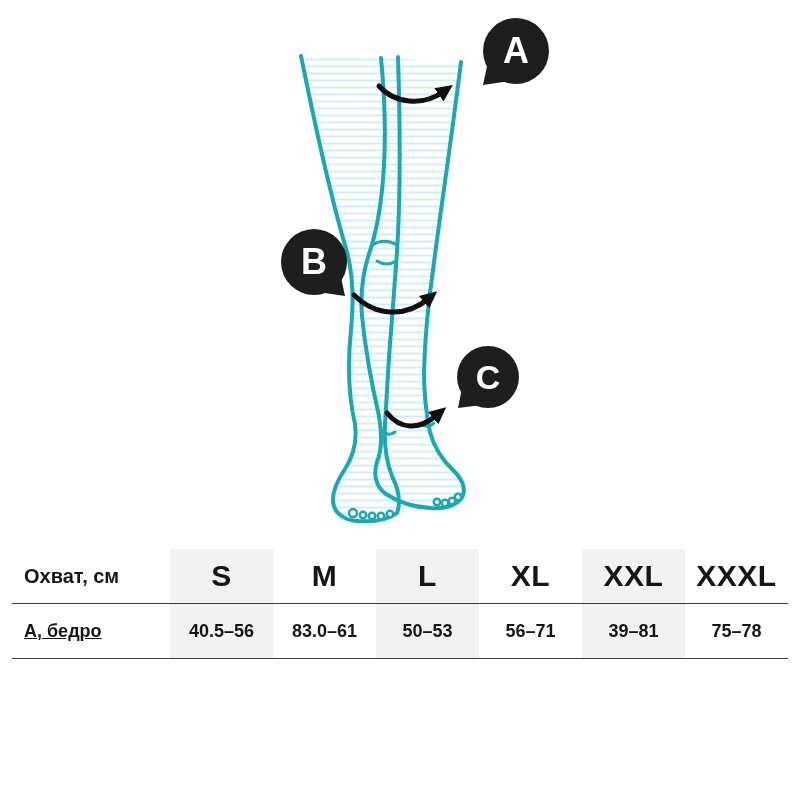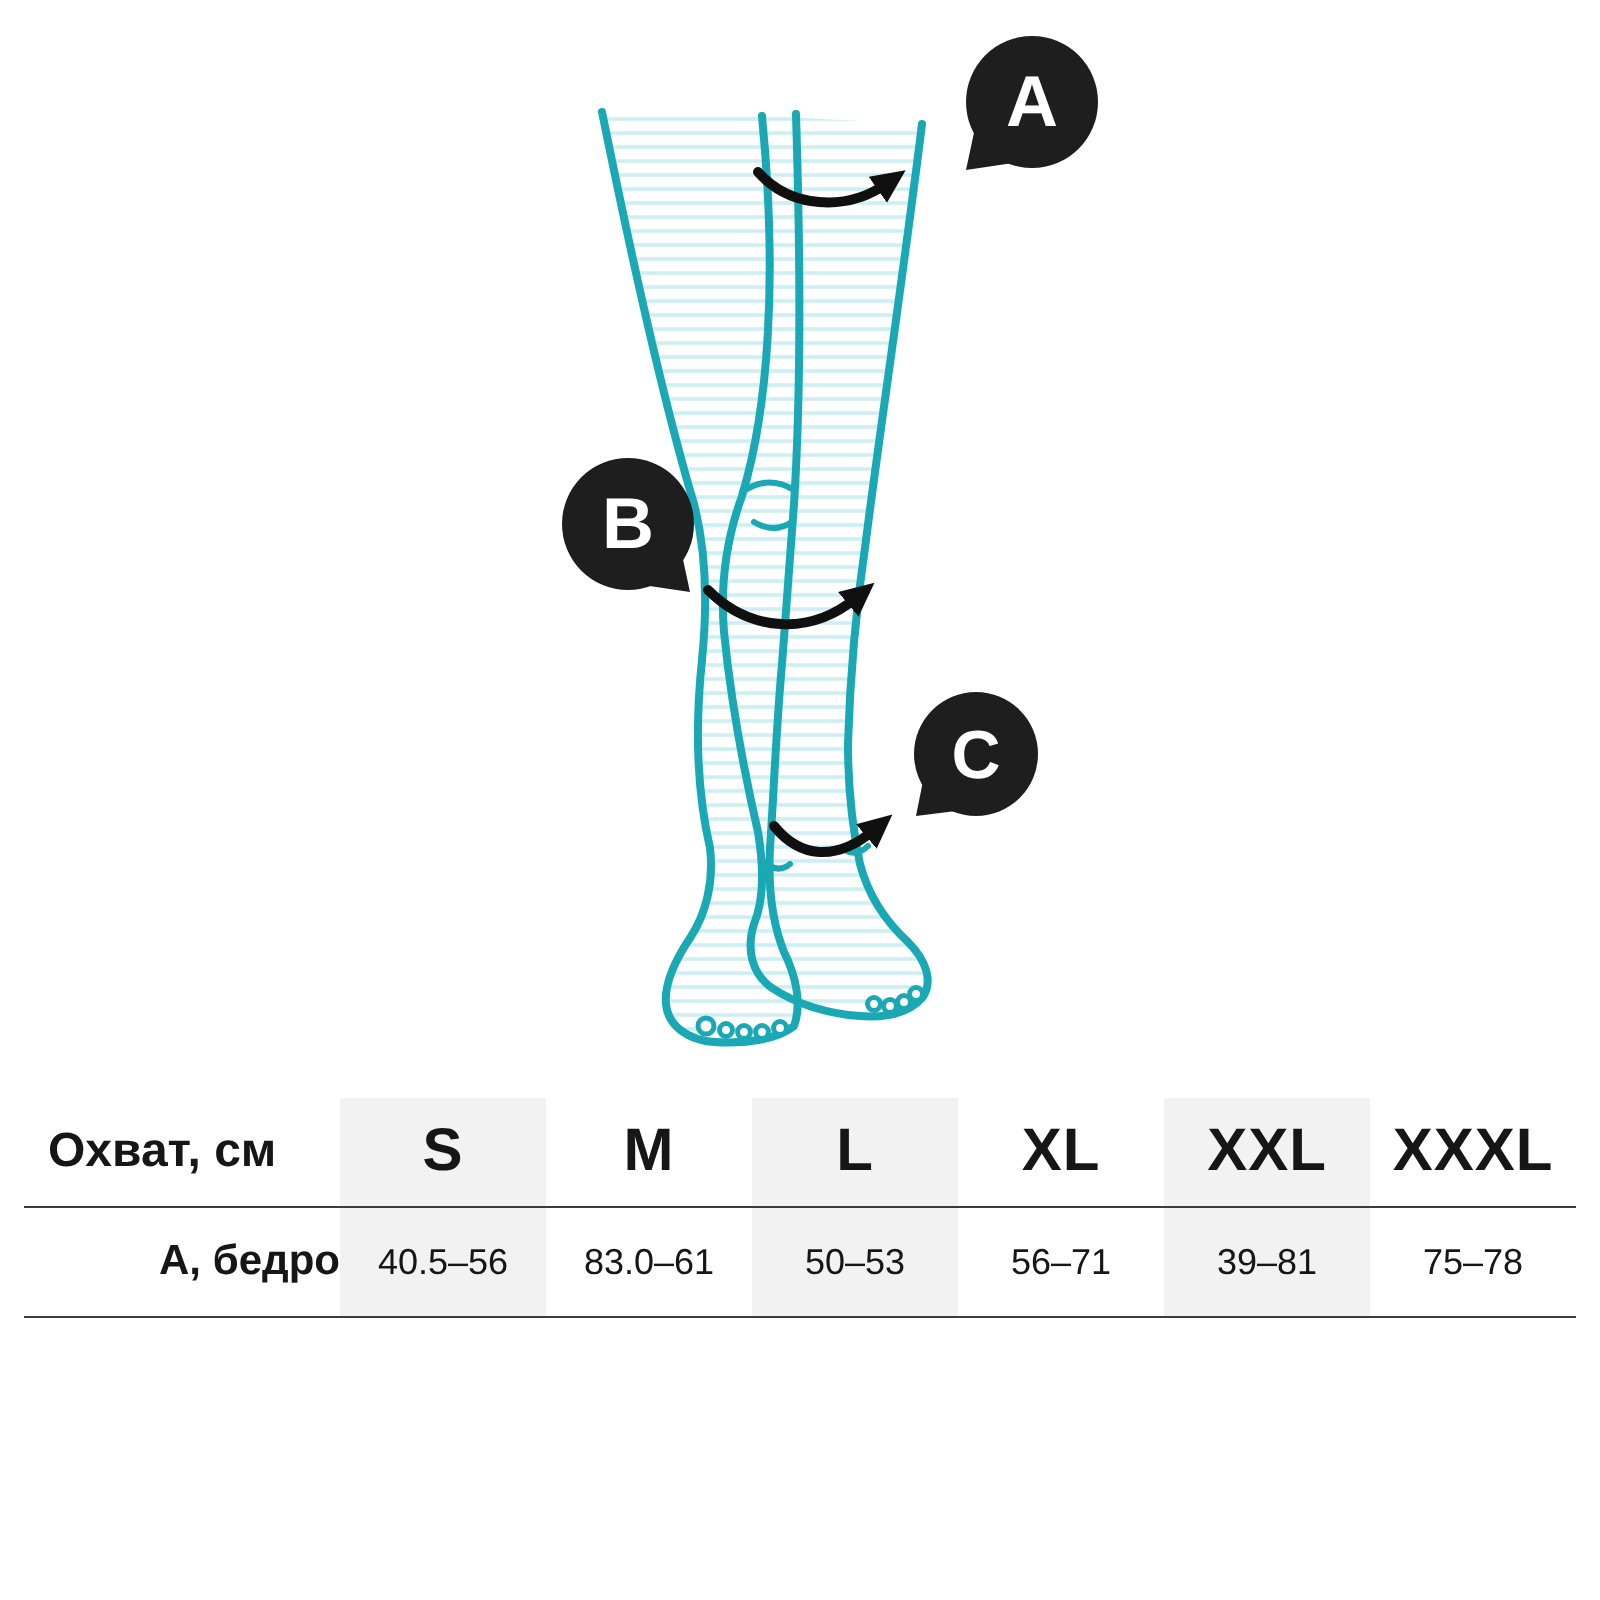--- a/index.html
+++ b/index.html
@@ -27,40 +27,41 @@
     border-bottom: 1px solid #3c3c3c;
     height: 54px;
     padding: 0;
     vertical-align: middle;
   }
   
   .size-table th:nth-child(2n), .size-table td:nth-child(2n) { background: #f2f2f2; }
 
   .size-table th.corner {
     text-align: left;
-    font-size: 24px;
+    font-size: 20px;
     font-weight: 700;
     padding-left: 12px;
   }
   .size-table th.size-h {
     text-align: center;
     font-size: 30px;
     font-weight: 700;
     letter-spacing: 0.5px;
   }
   .size-table td.row-label {
-    text-align: right;
-    font-size: 21px;
+    text-align: left;
+    font-size: 18px;
     font-weight: 700;
     padding-left: 12px;
+    text-decoration: underline;
   }
   .size-table td.val {
     text-align: center;
     font-size: 18px;
-    font-weight: 400;
+    font-weight: 700;
   }
 </style>
 </head>
 <body>
 
 <div class="page">
 
   <div class="illustration-wrap">
     <svg width="800" height="545" viewBox="0 0 800 545">
       <defs>

